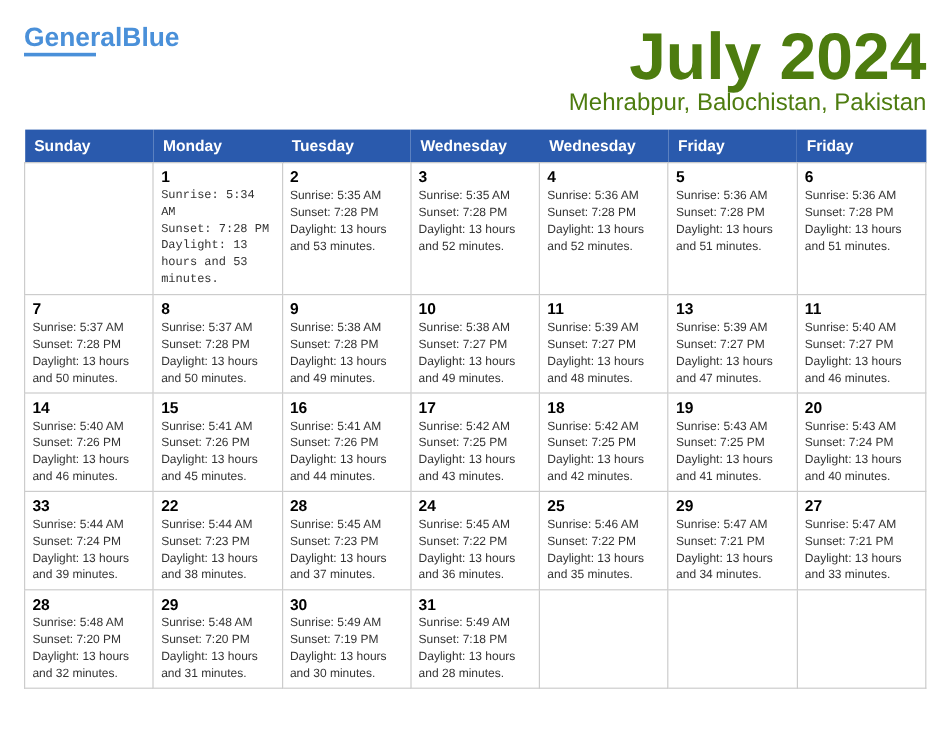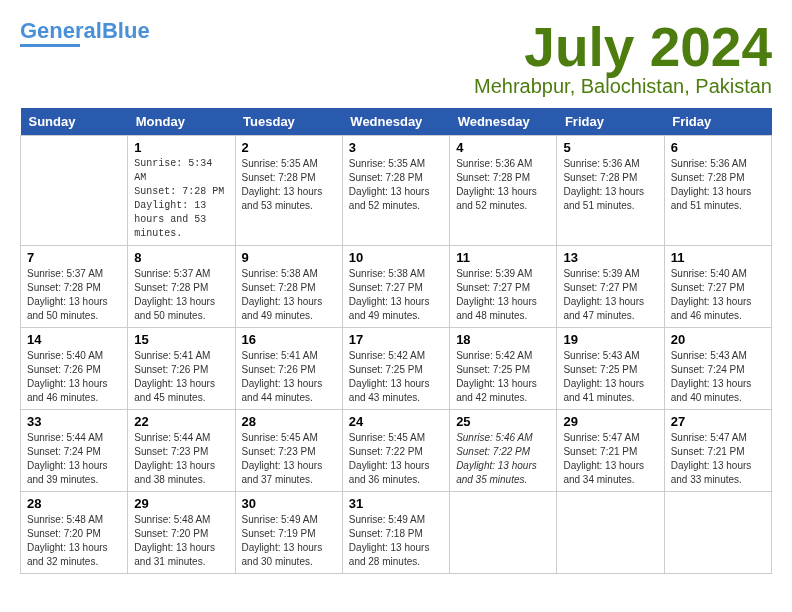--- a/index.html
+++ b/index.html
@@ -268,21 +268,21 @@
 Daylight: 13 hours and 37 minutes.</div>
         </td>
         <td>
           <span class="day-number">24</span>
           <div class="day-info" style="white-space: pre-line;">Sunrise: 5:45 AM
 Sunset: 7:22 PM
 Daylight: 13 hours and 36 minutes.</div>
         </td>
         <td>
           <span class="day-number">25</span>
-          <div class="day-info" style="white-space: pre-line; font-style: italic;">Sunrise: 5:46 AM
+          <div class="day-info" style="white-space: pre-line;">Sunrise: 5:46 AM
 Sunset: 7:22 PM
 Daylight: 13 hours and 35 minutes.</div>
         </td>
         <td>
           <span class="day-number">29</span>
           <div class="day-info" style="white-space: pre-line;">Sunrise: 5:47 AM
 Sunset: 7:21 PM
 Daylight: 13 hours and 34 minutes.</div>
         </td>
         <td>

